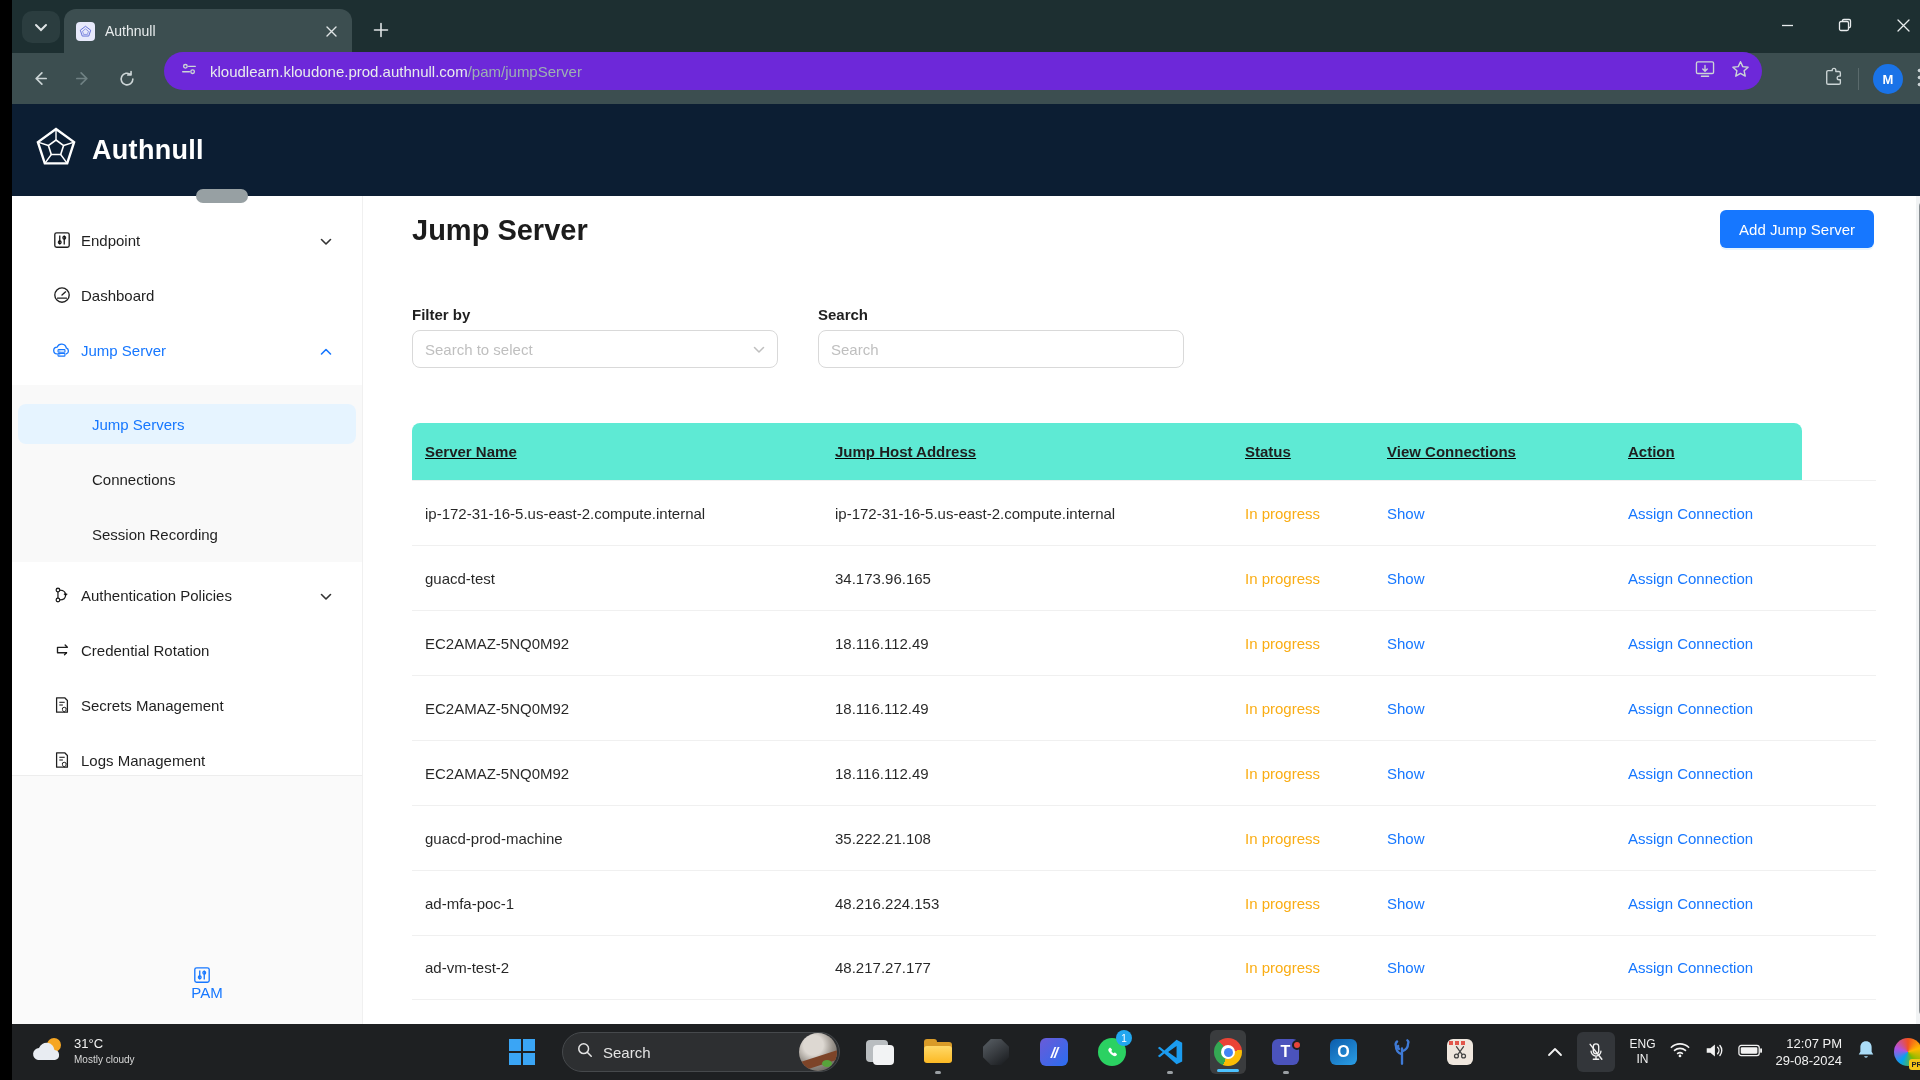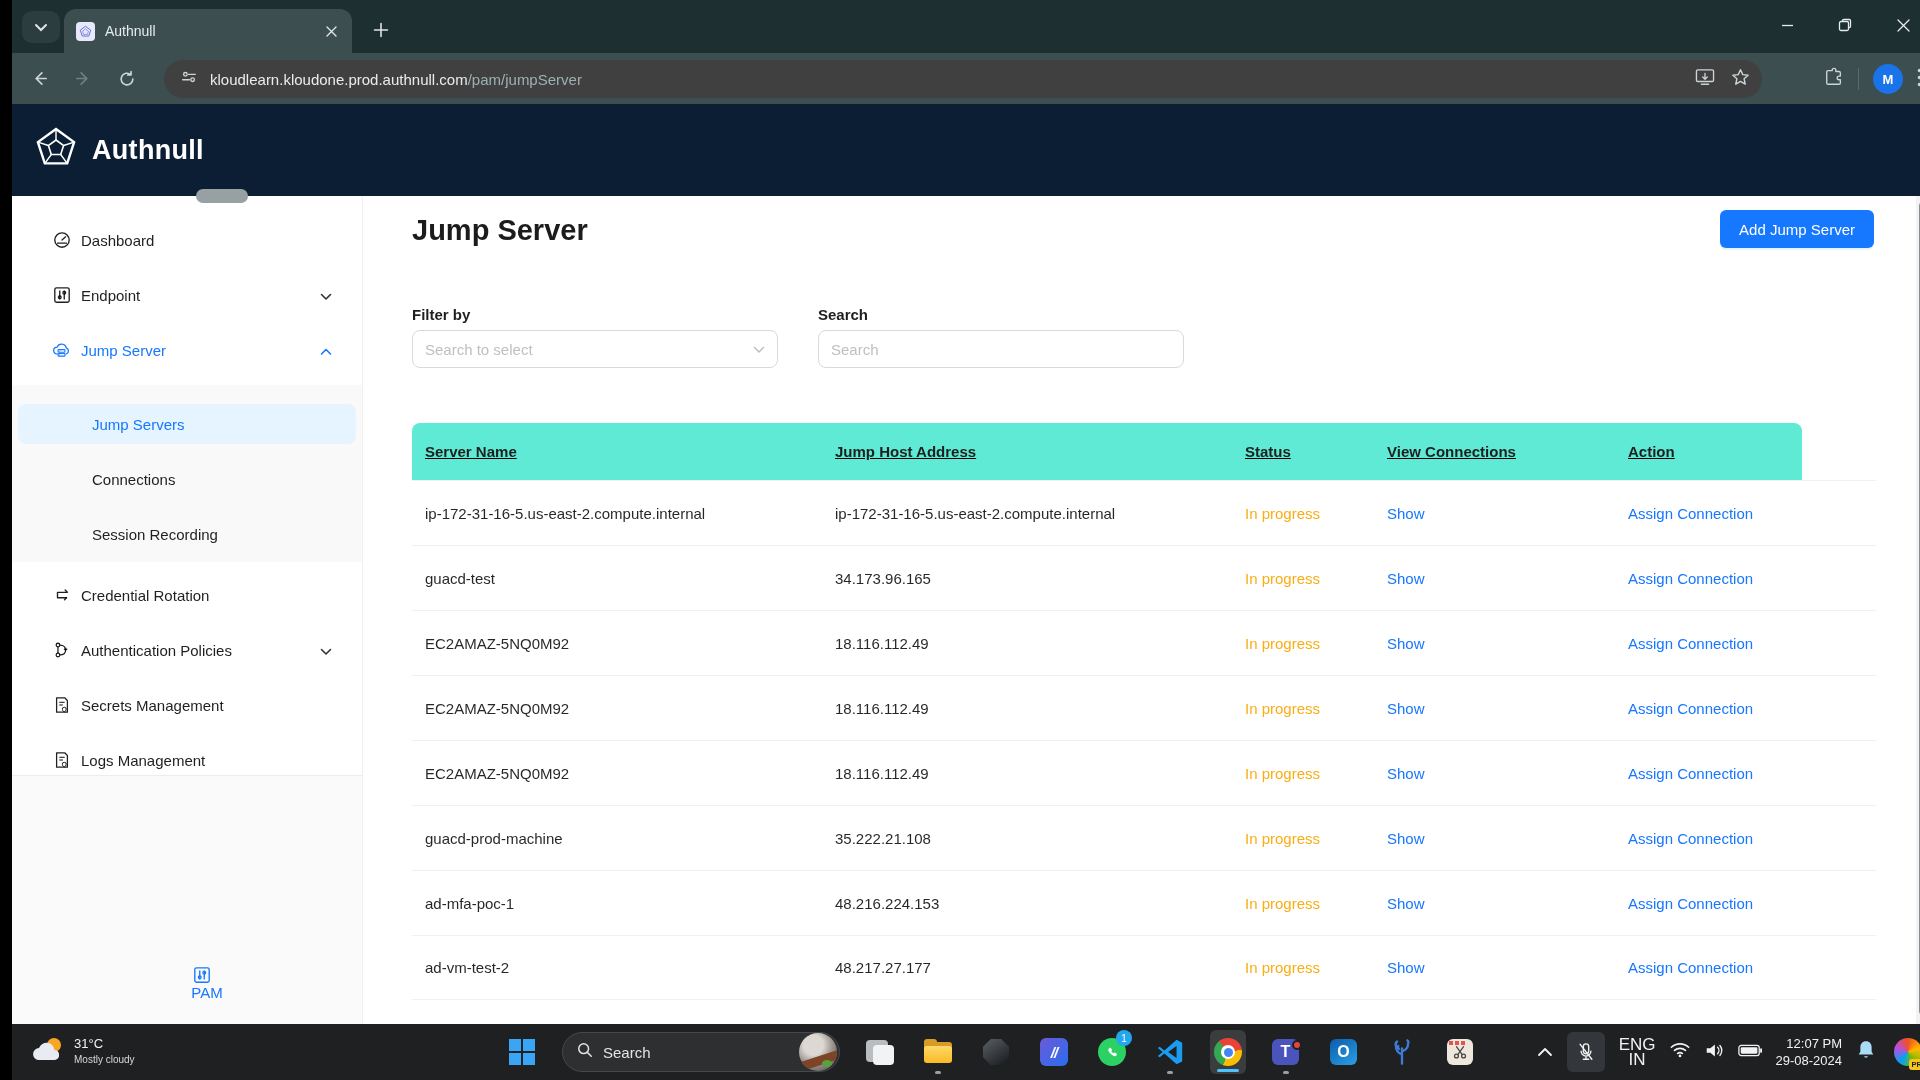--- a/index.html
+++ b/index.html
@@ -12,21 +12,21 @@
   .tab-search-btn { position:absolute; left:10px; top:11px; width:38px; height:32px; border-radius:10px; background:#2b3d3f; display:flex; align-items:center; justify-content:center; }
   .tab { position:absolute; left:52px; top:9px; width:288px; height:44px; background:#3c4e50; border-radius:12px 12px 0 0; display:flex; align-items:center; padding:0 10px 0 12px; }
   .favicon { width:19px; height:19px; border-radius:4px; background:#e7e9fb; display:flex; align-items:center; justify-content:center; flex:0 0 auto; }
   .tab-title { color:#e8eced; font-size:14px; margin-left:10px; flex:1; white-space:nowrap; overflow:hidden; }
   .tab-close { width:22px; height:22px; border-radius:50%; display:flex; align-items:center; justify-content:center; }
   .newtab-btn { position:absolute; left:352px; top:13px; width:34px; height:34px; display:flex; align-items:center; justify-content:center; border-radius:8px; }
   .win-controls { position:absolute; right:0; top:0; height:50px; display:flex; }
   .win-btn { width:58px; height:50px; display:flex; align-items:center; justify-content:center; }
   .toolbar { position:absolute; left:0; top:53px; width:1920px; height:51px; background:#3c4e50; display:flex; align-items:center; }
   .nav-btn { width:34px; height:34px; display:flex; align-items:center; justify-content:center; border-radius:50%; margin-left:10px; }
-  .urlbar { position:absolute; left:152px; top:60px; width:1598px; height:38px; background:#404040; border-radius:19px; display:flex; align-items:center; padding:0 12px 0 16px; }
+  .urlbar { position:absolute; left:152px; top:52px; width:1598px; height:38px; background:#6d28d9; border-radius:19px; display:flex; align-items:center; padding:0 12px 0 16px; }
   .url-text { font-size:15px; margin-left:12px; flex:1; white-space:nowrap; overflow:hidden; }
   .url-domain { color:#e8eced; }
   .url-path { color:#9db0b2; }
   .urlbar-right { display:flex; align-items:center; gap:16px; }
   .toolbar-right { position:absolute; right:10px; top:58px; height:42px; display:flex; align-items:center; gap:14px; }
   .toolbar-sep { width:1px; height:22px; background:#5a6a6c; }
   .avatar { width:30px; height:30px; border-radius:50%; background:#1a73e8; color:#fff; font-size:13px; font-weight:700; display:flex; align-items:center; justify-content:center; }
 
   
   .appheader { position:absolute; left:0; top:104px; width:1920px; height:92px; background:#0c1e33; display:flex; align-items:center; padding-left:22px; }
@@ -84,21 +84,21 @@
   .tb-center { position:absolute; left:492px; top:0; height:56px; display:flex; align-items:center; gap:22px; }
   .search-pill { width:278px; height:40px; border-radius:20px; background:#2d2f31; border:1px solid #46494c; display:flex; align-items:center; padding:0 2px 0 14px; gap:10px; }
   .search-pill .stext { color:#e4e4e4; font-size:15px; flex:1; }
   .tb-icon { position:relative; width:36px; height:48px; display:flex; align-items:center; justify-content:center; }
   .run-dot { position:absolute; bottom:2px; left:50%; transform:translateX(-50%); width:6px; height:3px; border-radius:2px; background:#9a9fa3; }
   .chrome-active { background:#3a3c3e; border-radius:6px; height:44px; }
   .chrome-underline { position:absolute; bottom:2px; left:50%; transform:translateX(-50%); width:22px; height:3px; border-radius:2px; background:#4cc2ff; }
   .badge { position:absolute; top:2px; right:-2px; min-width:16px; height:16px; border-radius:8px; background:#22a7f0; color:#fff; font-size:10px; display:flex; align-items:center; justify-content:center; padding:0 3px; }
   .teams-dot { position:absolute; top:4px; right:0; width:10px; height:10px; border-radius:50%; background:#e8443a; border:2px solid #1e2022; }
   .tray { position:absolute; right:6px; top:0; height:56px; display:flex; align-items:center; gap:14px; }
-  .tray-txt { color:#f2f2f2; font-size:17px; text-align:center; line-height:15px; }
+  .tray-txt { color:#f2f2f2; font-size:12px; text-align:center; line-height:15px; }
   .clock { color:#f2f2f2; font-size:13px; text-align:right; line-height:17px; }
   .mic-box { width:38px; height:40px; border-radius:6px; background:#33363a; display:flex; align-items:center; justify-content:center; }
   .copilot-wrap { position:relative; width:36px; height:40px; display:flex; align-items:center; justify-content:center; }
   .copilot { width:28px; height:28px; border-radius:50%; background:conic-gradient(#f25022,#ffb900,#7fba00,#00a4ef,#b150e2,#f25022); }
   .pre-badge { position:absolute; right:-4px; bottom:2px; background:#f5c518; color:#222; font-size:7.5px; font-weight:700; border-radius:3px; padding:1px 3px; }
 
   
   .icon32 { width:32px; height:32px; position:relative; }
   .folder-back { position:absolute; left:2px; top:6px; width:28px; height:20px; background:#d99b28; border-radius:3px; }
   .folder-tab { position:absolute; left:2px; top:3px; width:13px; height:8px; background:#d99b28; border-radius:3px 3px 0 0; }
@@ -243,44 +243,44 @@
 
   <div class="bodyarea">
 
     <aside class="sidebar">
       <div class="sidebar-bump"></div>
       <nav class="menu">
 
         <div class="mi">
           <span class="ic">
             <svg width="18" height="18" viewBox="0 0 20 20">
-                <circle cx="10" cy="10" r="8" fill="none" stroke="currentColor" stroke-width="1.5"></circle>
-                <path d="M10,10 L14,6.5" stroke="currentColor" stroke-width="1.5" stroke-linecap="round"></path>
-                <path d="M5,13.5 H15" stroke="currentColor" stroke-width="1.5" stroke-linecap="round"></path>
-              </svg>
-          </span>
-          <span>Dashboard</span>
-        </div>
-
-        <div class="mi">
-          <span class="ic">
-            <svg width="18" height="18" viewBox="0 0 20 20">
                 <rect x="2" y="2" width="16" height="16" rx="2" fill="none" stroke="currentColor" stroke-width="1.5"></rect>
                 <line x1="7.5" y1="5" x2="7.5" y2="15" stroke="currentColor" stroke-width="1.5"></line>
                 <circle cx="7.5" cy="12.5" r="1.6" fill="none" stroke="currentColor" stroke-width="1.3"></circle>
                 <line x1="12.5" y1="5" x2="12.5" y2="15" stroke="currentColor" stroke-width="1.5"></line>
                 <circle cx="12.5" cy="7.5" r="1.6" fill="none" stroke="currentColor" stroke-width="1.3"></circle>
               </svg>
           </span>
           <span>Endpoint</span>
           <span class="chev">
             <svg width="12" height="8" viewBox="0 0 12 8">
                 <polyline points="1.5,1.5 6,6 10.5,1.5" fill="none" stroke="#333" stroke-width="1.6" stroke-linecap="round" stroke-linejoin="round"></polyline>
               </svg>
           </span>
+        </div>
+
+        <div class="mi">
+          <span class="ic">
+            <svg width="18" height="18" viewBox="0 0 20 20">
+                <circle cx="10" cy="10" r="8" fill="none" stroke="currentColor" stroke-width="1.5"></circle>
+                <path d="M10,10 L14,6.5" stroke="currentColor" stroke-width="1.5" stroke-linecap="round"></path>
+                <path d="M5,13.5 H15" stroke="currentColor" stroke-width="1.5" stroke-linecap="round"></path>
+              </svg>
+          </span>
+          <span>Dashboard</span>
         </div>
 
         <div class="mi active-parent">
           <span class="ic">
             <svg width="19" height="19" viewBox="0 0 22 20">
                 <path d="M6,14 A4,4 0 0 1 6,6 A5.5,5.5 0 0 1 16.5,7 A3.7,3.7 0 0 1 16.5,14" fill="none" stroke="currentColor" stroke-width="1.5" stroke-linecap="round"></path>
                 <rect x="7" y="9" width="8" height="3" rx="0.8" fill="none" stroke="currentColor" stroke-width="1.3"></rect>
                 <rect x="7" y="13.5" width="8" height="3" rx="0.8" fill="none" stroke="currentColor" stroke-width="1.3"></rect>
                 <circle cx="9" cy="10.5" r="0.6" fill="currentColor"></circle>
                 <circle cx="9" cy="15" r="0.6" fill="currentColor"></circle>
@@ -302,43 +302,43 @@
             <span>Connections</span>
           </div>
           <div class="smi">
             <span>Session Recording</span>
           </div>
         </div>
 
         <div class="mi">
           <span class="ic">
             <svg width="18" height="18" viewBox="0 0 20 20">
-                <path d="M5,7 H16 M16,7 L13.5,4.5 M5,7 V13 H15" fill="none" stroke="currentColor" stroke-width="1.5" stroke-linecap="round" stroke-linejoin="round"></path>
-                <path d="M15,13 L12.8,15.2" fill="none" stroke="currentColor" stroke-width="1.5" stroke-linecap="round"></path>
-              </svg>
-          </span>
-          <span>Credential Rotation</span>
-        </div>
-
-        <div class="mi">
-          <span class="ic">
-            <svg width="18" height="18" viewBox="0 0 20 20">
                 <circle cx="5.5" cy="4.5" r="2" fill="none" stroke="currentColor" stroke-width="1.4"></circle>
                 <circle cx="5.5" cy="15.5" r="2" fill="none" stroke="currentColor" stroke-width="1.4"></circle>
                 <path d="M5.5,6.5 V13.5" stroke="currentColor" stroke-width="1.4"></path>
                 <path d="M7.5,4.5 C13,4.5 14,8 14,10 C14,12 13,15.5 7.5,15.5" fill="none" stroke="currentColor" stroke-width="1.4"></path>
                 <path d="M12.2,8.5 L14,10 L15.8,8.5" fill="none" stroke="currentColor" stroke-width="1.4" stroke-linejoin="round"></path>
               </svg>
           </span>
           <span>Authentication Policies</span>
           <span class="chev">
             <svg width="12" height="8" viewBox="0 0 12 8">
                 <polyline points="1.5,1.5 6,6 10.5,1.5" fill="none" stroke="#333" stroke-width="1.6" stroke-linecap="round" stroke-linejoin="round"></polyline>
               </svg>
           </span>
+        </div>
+
+        <div class="mi">
+          <span class="ic">
+            <svg width="18" height="18" viewBox="0 0 20 20">
+                <path d="M5,7 H16 M16,7 L13.5,4.5 M5,7 V13 H15" fill="none" stroke="currentColor" stroke-width="1.5" stroke-linecap="round" stroke-linejoin="round"></path>
+                <path d="M15,13 L12.8,15.2" fill="none" stroke="currentColor" stroke-width="1.5" stroke-linecap="round"></path>
+              </svg>
+          </span>
+          <span>Credential Rotation</span>
         </div>
 
         <div class="mi">
           <span class="ic">
             <svg width="18" height="18" viewBox="0 0 20 20">
                 <path d="M4,2 H13 L16,5 V18 H4 Z" fill="none" stroke="currentColor" stroke-width="1.4" stroke-linejoin="round"></path>
                 <line x1="7" y1="7" x2="13" y2="7" stroke="currentColor" stroke-width="1.2"></line>
                 <line x1="7" y1="10" x2="11" y2="10" stroke="currentColor" stroke-width="1.2"></line>
                 <path d="M12.5,12.5 L14.5,13.3 V15 C14.5,16.3 13.6,17.2 12.5,17.6 C11.4,17.2 10.5,16.3 10.5,15 V13.3 Z" fill="none" stroke="currentColor" stroke-width="1.1"></path>
               </svg>

